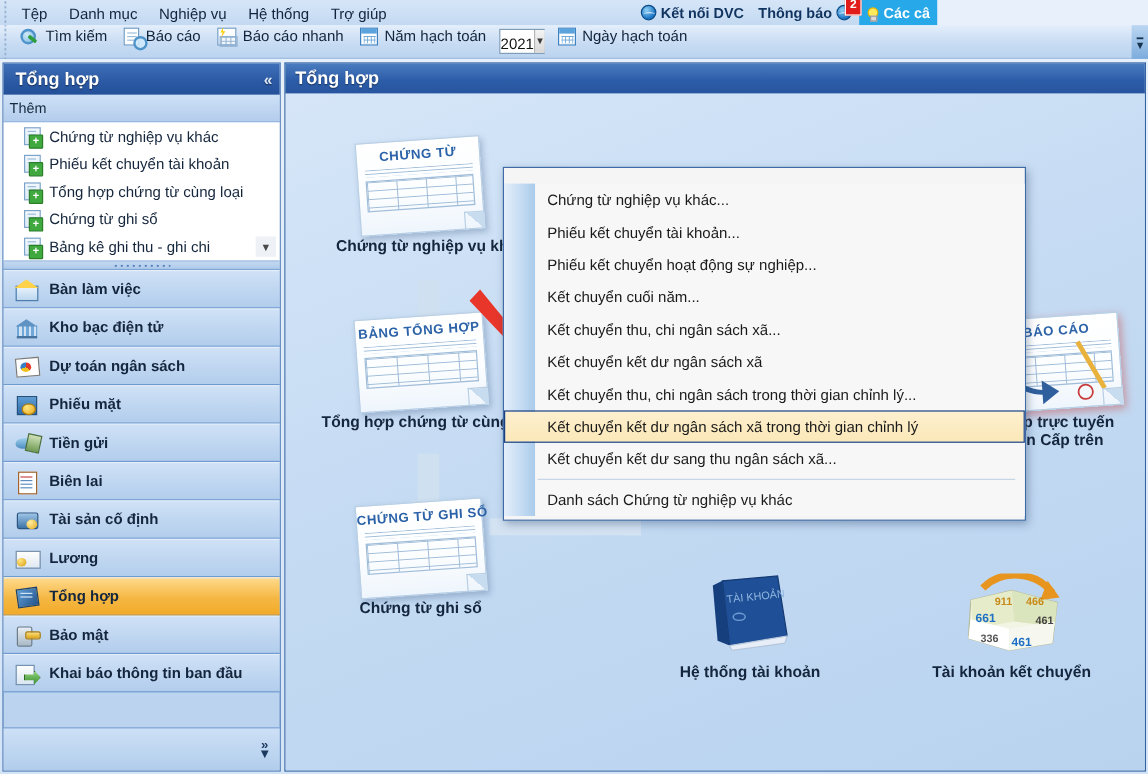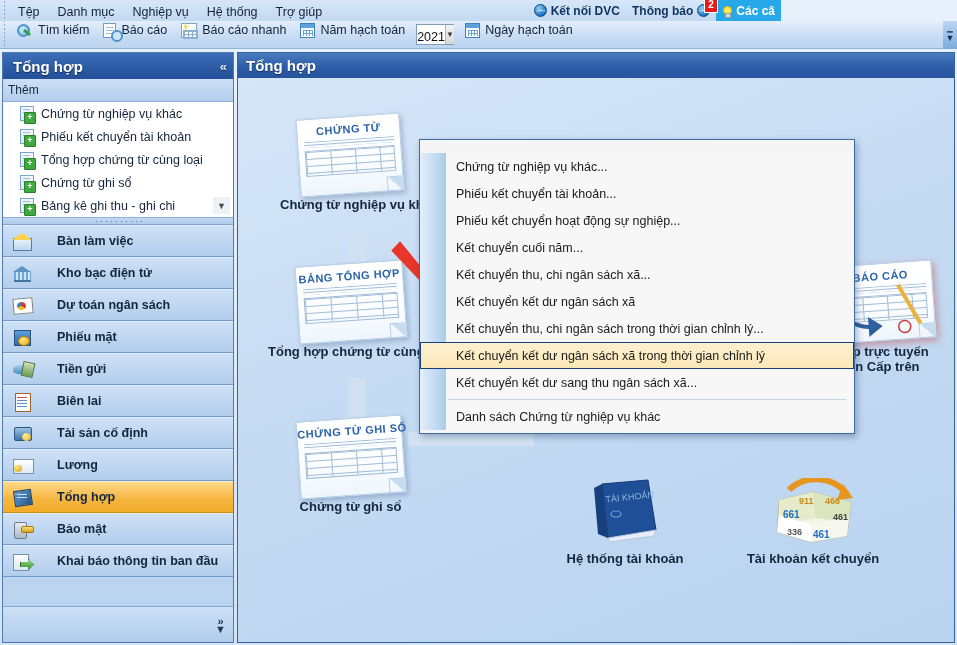--- a/index.html
+++ b/index.html
@@ -213,21 +213,21 @@
     display: flex; align-items: center; justify-content: center;
     border-bottom: 1px solid #7fa6d5;
   }
   .sb-splitter i {
     display: block; width: 48px; height: 3px;
     background-image: radial-gradient(circle, #4f7ab4 0.7px, transparent 1px);
     background-size: 5px 3px;
   }
   .sb-nav { padding: 0; }
   .sb-nav-item {
-    display: flex; align-items: center; gap: 24px;
+    display: flex; align-items: center; gap: 8px;
     height: 32px; padding-left: 10px;
     font-size: 12.5px; font-weight: bold; color: #14263d;
     background: linear-gradient(#cfe1f6, #b2cdec);
     border-bottom: 1px solid #6f9bd0;
     border-top: 1px solid #e4eefb;
     white-space: nowrap;
   }
   .sb-nav-item.active {
     background: linear-gradient(#ffd98a, #f5b743 55%, #f2ab29);
     border-top: 1px solid #ffeec4;
@@ -618,21 +618,21 @@
         <svg width="78" height="66" viewBox="0 0 78 66">
           <path d="M16 6 L62 2 L70 52 L22 60 Z" fill="#1f4f96" stroke="#143a73"></path>
           <path d="M16 6 L22 60 L12 56 L8 10 Z" fill="#163f7d"></path>
           <path d="M22 60 L70 52 L68 58 L24 64 Z" fill="#e8eef7" stroke="#b6c7dd"></path>
           <text x="44" y="22" font-size="9" fill="#8fb6e0" text-anchor="middle" transform="rotate(-6 44 22)" font-family="Liberation Sans">TÀI KHOẢN</text>
           <ellipse cx="30" cy="36" rx="5" ry="3" fill="none" stroke="#6f9ed4" stroke-width="1.2"></ellipse>
         </svg>
         <div class="node-label">Hệ thống tài khoản</div>
       </div>
 
-      <div class="node" style="left:495px; top:400px; width:160px;">
+      <div class="node" style="left:525px; top:400px; width:160px;">
         <svg width="92" height="66" viewBox="0 0 92 66">
           <path d="M12 22 L46 14 L84 24 L80 58 L44 64 L10 54 Z" fill="#f2f4e4" stroke="#b9bda0"></path>
           <path d="M12 22 L46 14 L48 40 L14 46 Z" fill="#e6ecc9"></path>
           <path d="M46 14 L84 24 L82 44 L48 40 Z" fill="#dbe5bd"></path>
           <path d="M10 54 L44 64 L44 46 L12 38 Z" fill="#ffffff"></path>
           <path d="M44 64 L80 58 L82 40 L44 46 Z" fill="#f6f8ef"></path>
           <path d="M22 12 C38 -4, 66 -2, 80 16" fill="none" stroke="#e8951f" stroke-width="6"></path>
           <path d="M76 6 L86 20 L70 22 Z" fill="#e8951f"></path>
           <text x="32" y="26" font-size="9" fill="#c88a1a" font-family="Liberation Sans" font-weight="bold">911</text>
           <text x="58" y="26" font-size="9" fill="#c88a1a" font-family="Liberation Sans" font-weight="bold">466</text>

